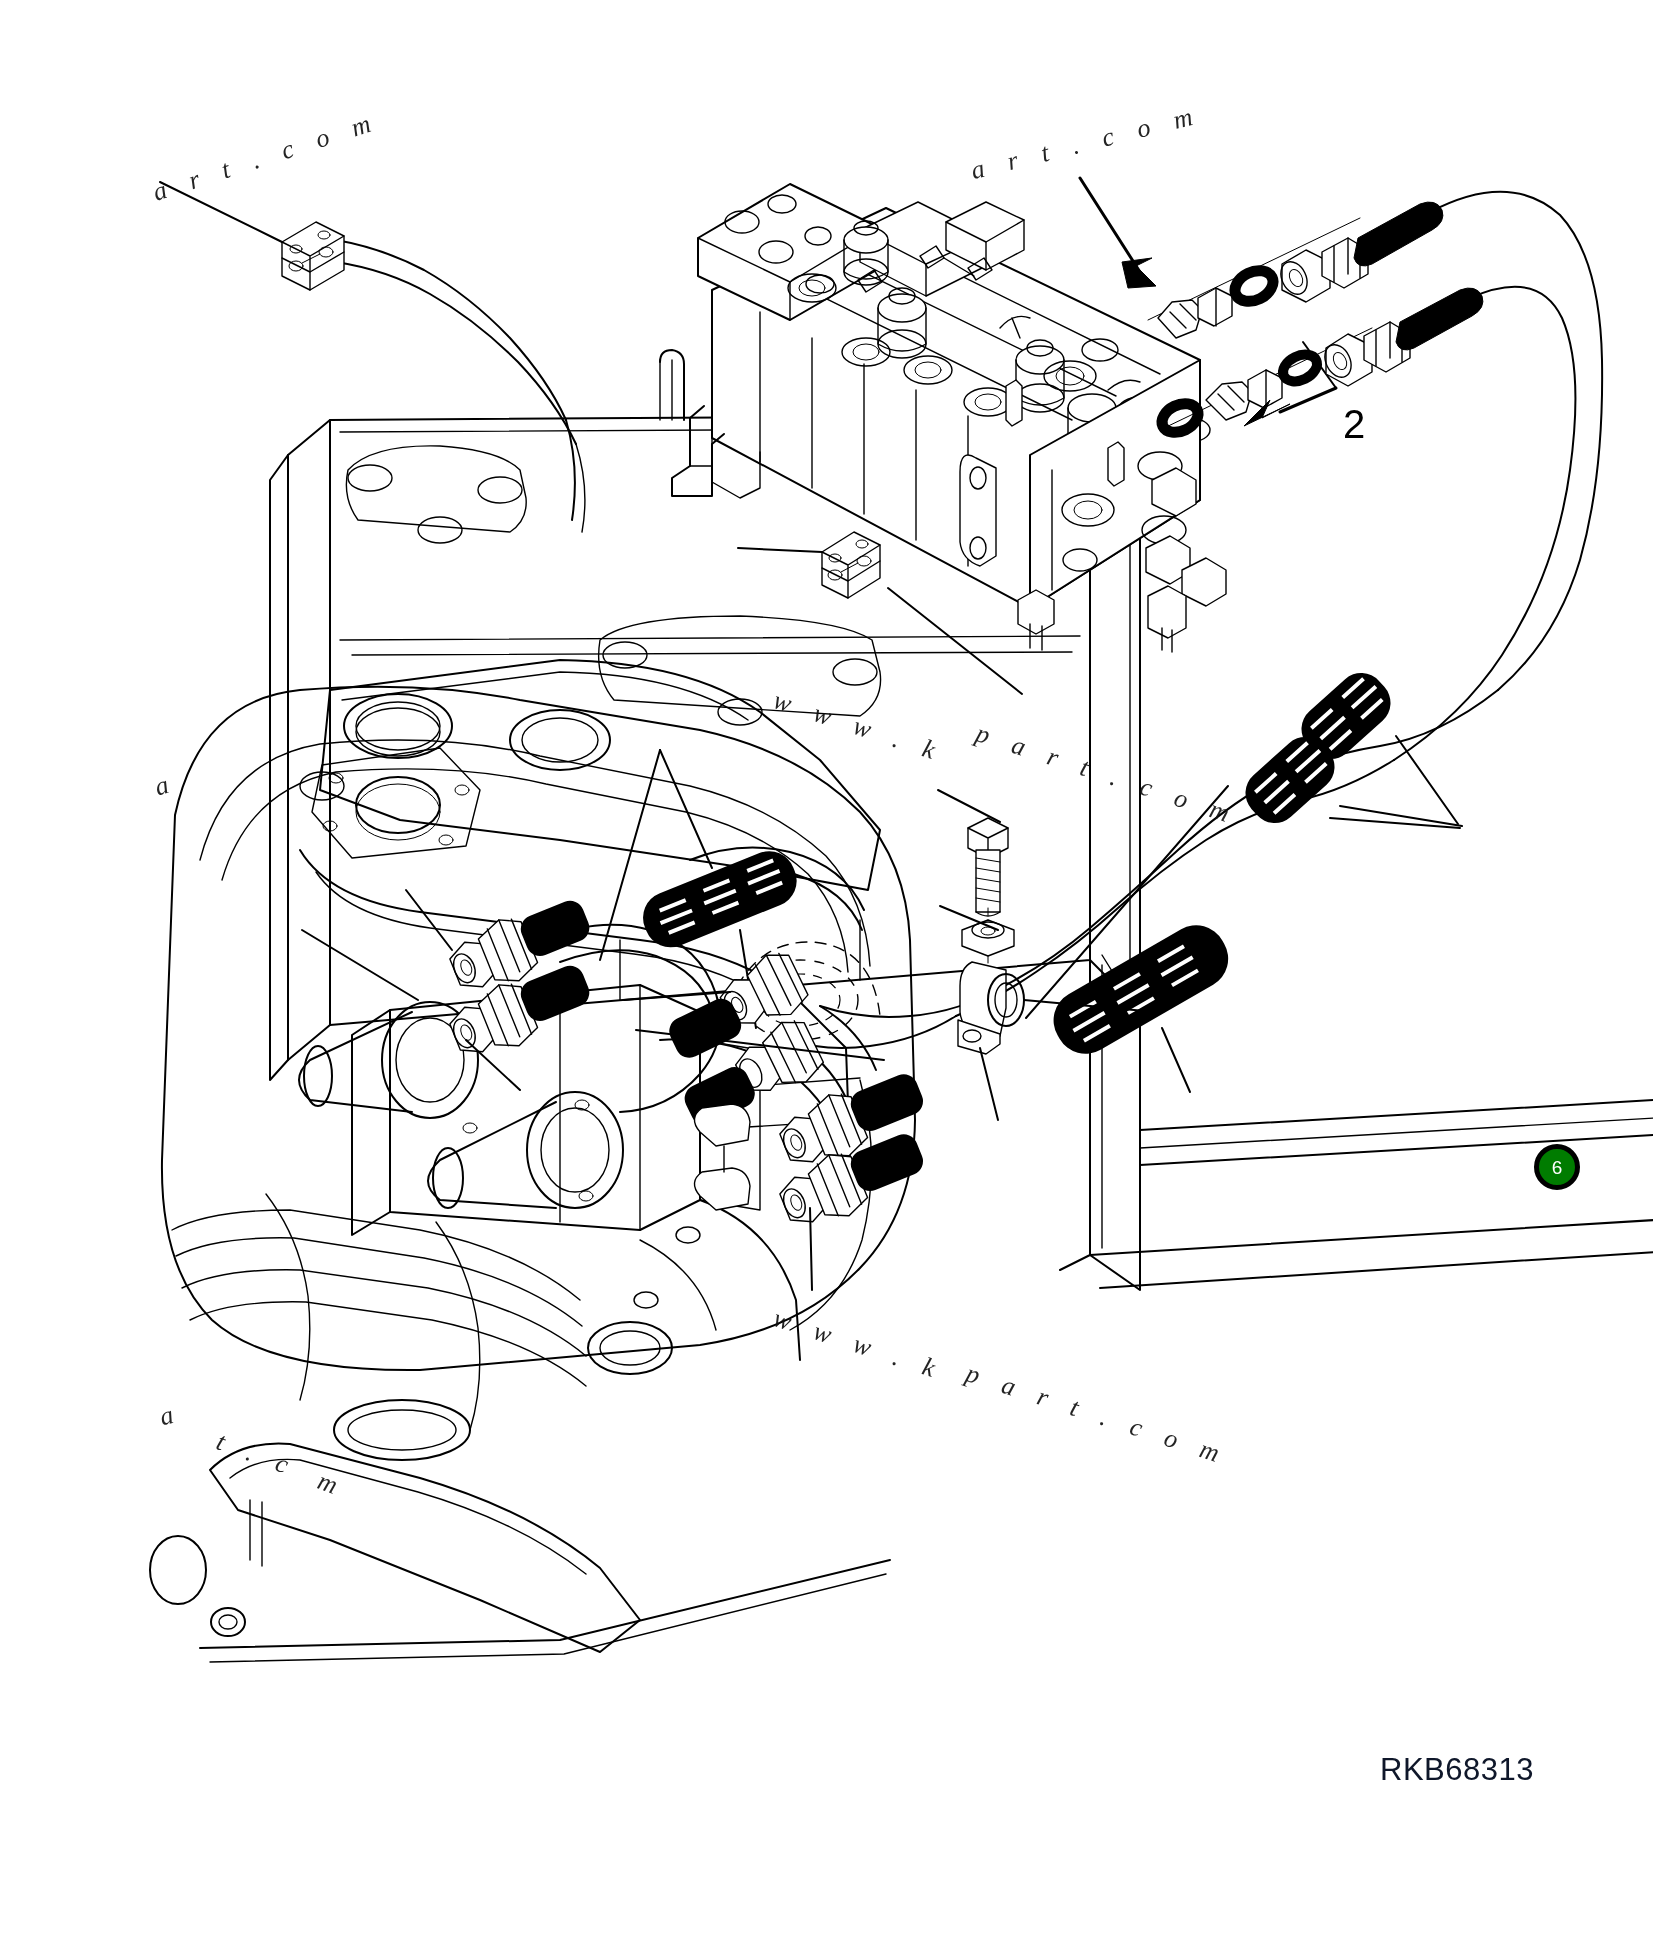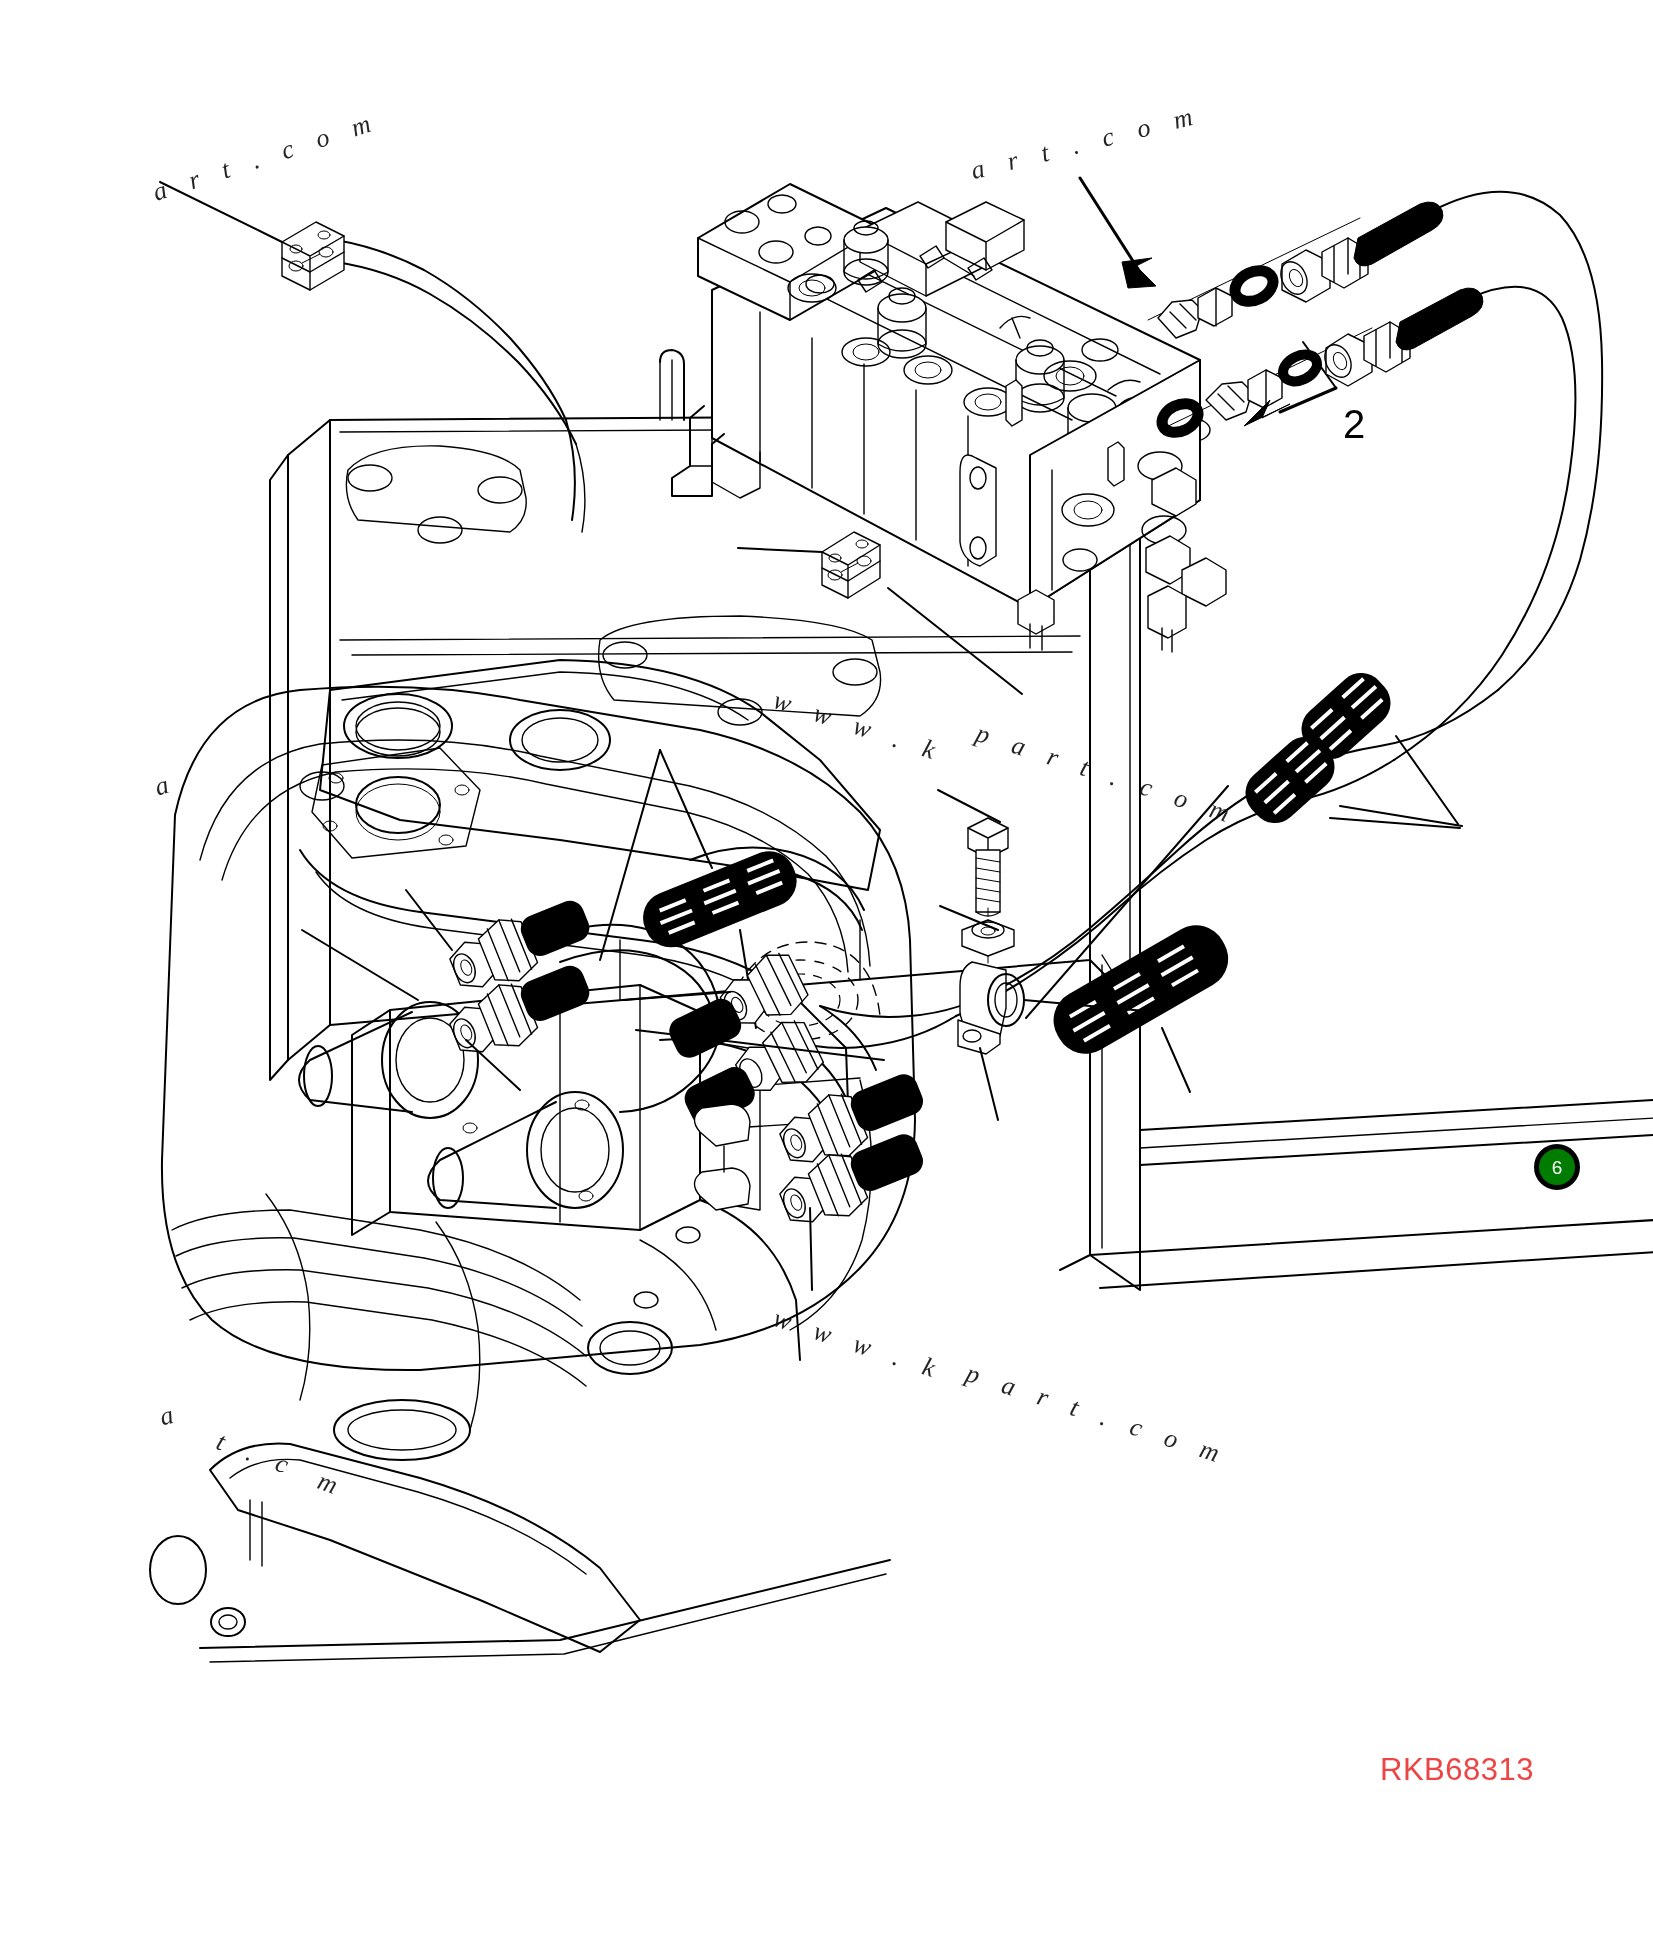--- a/index.html
+++ b/index.html
@@ -24,21 +24,21 @@
     width: 1653px;
     height: 1938px;
   }
   .drawing-number {
     position: absolute;
     left: 1380px;
     top: 1752px;
     font-family: "Liberation Sans", sans-serif;
     font-size: 31px;
     letter-spacing: 0.5px;
-    color: #ef4444;
+    color: #0f172a;
     white-space: nowrap;
   }
   .callout-label {
     position: absolute;
     font-family: "Liberation Sans", sans-serif;
     font-size: 40px;
     color: #000000;
     line-height: 1;
   }
   #callout-2 {

